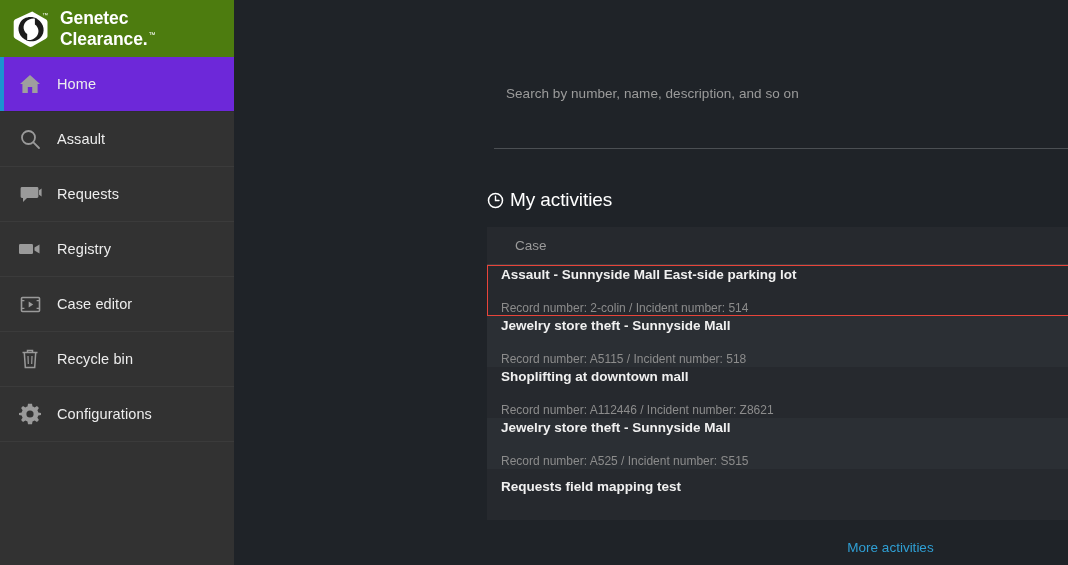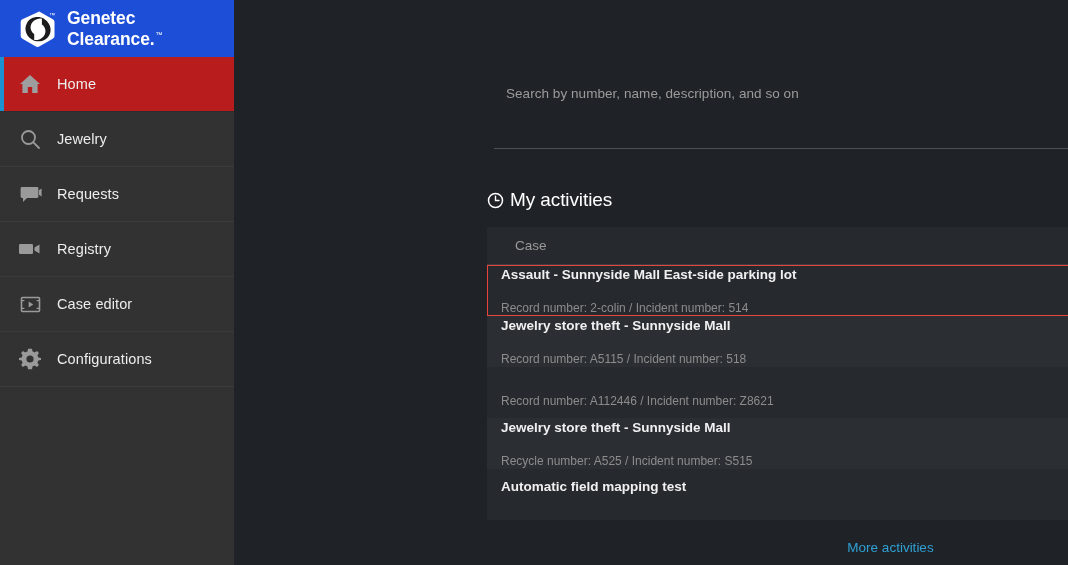--- a/index.html
+++ b/index.html
@@ -28,24 +28,24 @@
     background: #323232;
     flex: 0 0 234px;
     display: flex;
     flex-direction: column;
     position: relative;
     z-index: 2;
   }
   .brand {
     height: 57px;
     flex: 0 0 57px;
-    background: #1d4ed8;
-    display: flex;
-    align-items: center;
-    padding-left: 20px;
+    background: #4d7c0f;
+    display: flex;
+    align-items: center;
+    padding-left: 13px;
     box-sizing: border-box;
   }
   .brand-logo {
     width: 36px;
     height: 38px;
     flex: 0 0 36px;
     position: relative;
   }
   .brand-text {
     margin-left: 11px;
@@ -76,21 +76,21 @@
     flex: 0 0 55px;
     display: flex;
     align-items: center;
     box-sizing: border-box;
     border-bottom: 1px solid #3b3b3b;
     position: relative;
     color: #e8e8e8;
     cursor: pointer;
   }
   .nav-item.active {
-    background: #b91c1c;
+    background: #6d28d9;
     border-bottom-color: #2e2e2e;
   }
   .nav-item.active::before {
     content: "";
     position: absolute;
     left: 0; top: 0; bottom: 0;
     width: 4px;
     background: #1b93d1;
   }
   .nav-icon {
@@ -290,21 +290,21 @@
       </div>
 
 
       <div class="nav-item">
         <span class="nav-icon">
           <svg width="22" height="22" viewBox="0 0 22 22" fill="none" stroke="currentColor" stroke-width="1.8">
             <circle cx="9.5" cy="9.5" r="6.5"></circle>
             <path d="M14.4 14.4 L20 20" stroke-linecap="round"></path>
           </svg>
         </span>
-        <span class="nav-label">Jewelry</span>
+        <span class="nav-label">Assault</span>
       </div>
 
       <div class="nav-item">
         <span class="nav-icon">
           <svg width="23" height="19" viewBox="0 0 23 19" fill="currentColor">
             <path d="M2 2 L17 2 A1.4 1.4 0 0 1 18.4 3.4 L18.4 11.6 A1.4 1.4 0 0 1 17 13 L7 13 L3 17 L3 13 L2 13 A1.4 1.4 0 0 1 0.6 11.6 L0.6 3.4 A1.4 1.4 0 0 1 2 2 Z" transform="translate(1,0)"></path>
             <path d="M20 5.2 L22.6 3.4 L22.6 11.6 L20 9.8 Z"></path>
           </svg>
         </span>
         <span class="nav-label">Requests</span>
@@ -324,20 +324,31 @@
         <span class="nav-icon">
           <svg width="21" height="19" viewBox="0 0 21 19" fill="none" stroke="currentColor" stroke-width="1.6">
             <rect x="1.5" y="2.5" width="18" height="14" rx="1"></rect>
             <path d="M1.5 5.6 L4.4 5.6 M1.5 13.4 L4.4 13.4 M16.6 5.6 L19.5 5.6 M16.6 13.4 L19.5 13.4" stroke-width="1.3"></path>
             <path d="M8.7 6.4 L13.2 9.5 L8.7 12.6 Z" fill="currentColor" stroke="none"></path>
           </svg>
         </span>
         <span class="nav-label">Case editor</span>
       </div>
 
+      <div class="nav-item">
+        <span class="nav-icon">
+          <svg width="20" height="22" viewBox="0 0 20 22" fill="none" stroke="currentColor" stroke-width="1.5">
+            <path d="M2.5 4.5 L17.5 4.5"></path>
+            <path d="M7.5 4.5 L7.5 2.6 L12.5 2.6 L12.5 4.5"></path>
+            <path d="M4.3 4.5 L5.3 19.4 L14.7 19.4 L15.7 4.5"></path>
+            <path d="M8 8 L8.3 16 M12 8 L11.7 16" stroke-width="1.2"></path>
+          </svg>
+        </span>
+        <span class="nav-label">Recycle bin</span>
+      </div>
 
       <div class="nav-item">
         <span class="nav-icon">
           <svg width="24" height="24" viewBox="0 0 24 24" fill="currentColor">
             <path d="M12 1.8 L14 1.8 L14.5 4.6 A7.6 7.6 0 0 1 16.6 5.5 L19 4 L20.9 5.9 L19.4 8.3 A7.6 7.6 0 0 1 20.3 10.4 L23 11 L23 13 L20.3 13.6 A7.6 7.6 0 0 1 19.4 15.7 L20.9 18.1 L19 20 L16.6 18.5 A7.6 7.6 0 0 1 14.5 19.4 L14 22.2 L12 22.2 L10 22.2 L9.5 19.4 A7.6 7.6 0 0 1 7.4 18.5 L5 20 L3.1 18.1 L4.6 15.7 A7.6 7.6 0 0 1 3.7 13.6 L1 13 L1 11 L3.7 10.4 A7.6 7.6 0 0 1 4.6 8.3 L3.1 5.9 L5 4 L7.4 5.5 A7.6 7.6 0 0 1 9.5 4.6 L10 1.8 Z"></path>
             <circle cx="12" cy="12" r="3.6" fill="#323232"></circle>
           </svg>
         </span>
         <span class="nav-label">Configurations</span>
       </div>
@@ -385,36 +396,37 @@
       <div class="row alt">
         <div class="row-left">
           <span class="row-title">Jewelry store theft - Sunnyside Mall</span>
           <span class="row-sub">Record number: A5115 / Incident number: 518</span>
         </div>
 
       </div>
 
       <div class="row">
         <div class="row-left">
+          <span class="row-title">Shoplifting at downtown mall</span>
           <span class="row-sub">Record number: A112446 / Incident number: Z8621</span>
         </div>
 
       </div>
 
       <div class="row alt">
         <div class="row-left">
           <span class="row-title">Jewelry store theft - Sunnyside Mall</span>
-          <span class="row-sub">Recycle number: A525 / Incident number: S515</span>
+          <span class="row-sub">Record number: A525 / Incident number: S515</span>
         </div>
 
       </div>
 
       <div class="row">
         <div class="row-left">
-          <span class="row-title">Automatic field mapping test</span>
+          <span class="row-title">Requests field mapping test</span>
           <span class="row-sub"></span>
         </div>
 
       </div>
     </div>
 
     <a class="more-link">More activities</a>
 
   </div>
 </div>

